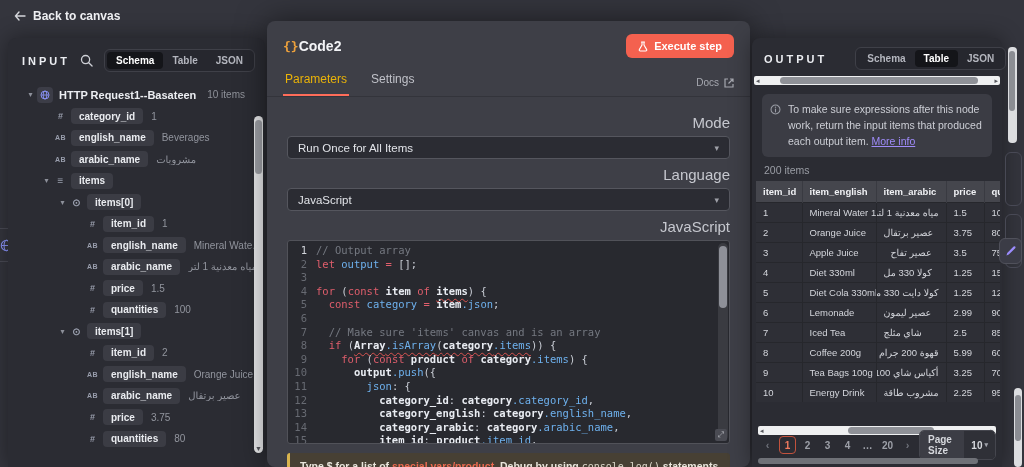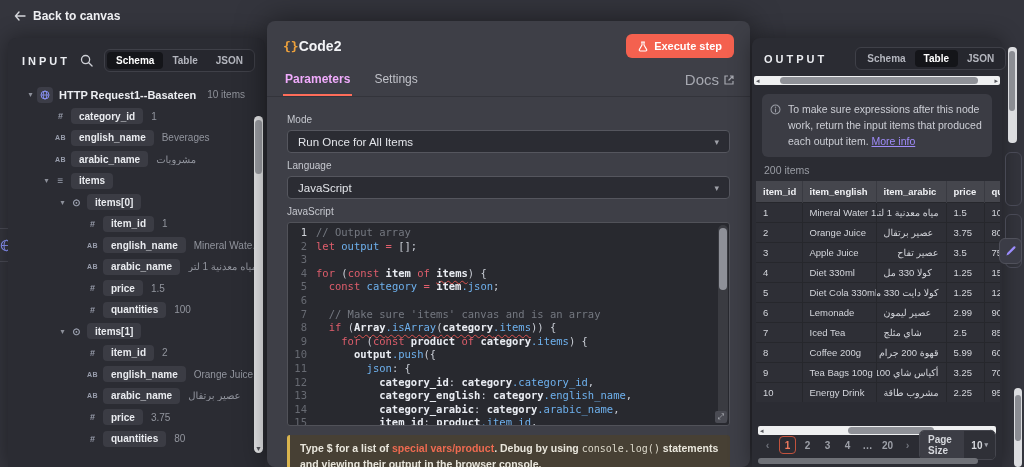--- a/index.html
+++ b/index.html
@@ -45,24 +45,24 @@
   .modal { position:absolute; left:267px; top:21px; width:483px; height:446px; background:#3e3f47;
            border-radius:8px; box-shadow:0 0 30px rgba(0,0,0,.5); overflow:hidden; }
   .nd-header { display:flex; align-items:center; padding:13px 16px 0 16px; }
   .braces { color:#eda13c; font-family:"DejaVu Sans Mono",monospace; font-weight:700; font-size:13px; }
   .node-title { font-size:14px; font-weight:700; margin-left:0; color:#f2f3f6; }
   .exec-btn { margin-left:auto; display:flex; align-items:center; gap:6px; background:#f4614f; color:#fff;
               border:none; border-radius:6px; padding:6px 12px; font-size:11px; font-weight:700; cursor:pointer;
               font-family:"Liberation Sans",sans-serif; }
   .nd-tabs { display:flex; align-items:flex-end; gap:20px; padding:0 16px; margin-top:9px; border-bottom:1px solid #33343b; }
   .ptab { font-size:12px; color:#c0c2c9; padding:5px 2px 8px; cursor:pointer; border-bottom:2px solid transparent; }
-  .ptab.active { color:#f0abfc; font-weight:700; border-bottom-color:#ff6d5a; }
-  .docs { margin-left:auto; display:flex; align-items:center; gap:5px; font-size:15px; color:#a6a8b0; padding-bottom:8px; cursor:pointer; }
+  .ptab.active { color:#eab308; font-weight:400; border-bottom-color:#ff6d5a; }
+  .docs { margin-left:auto; display:flex; align-items:center; gap:5px; font-size:10px; color:#a6a8b0; padding-bottom:8px; cursor:pointer; }
   .nd-body { padding:10px 20px 0 20px; }
-  .flabel { font-size:10px; color:#c6c8cf; margin:7px 0 5px; }
+  .flabel { font-size:15px; color:#c6c8cf; margin:7px 0 5px;text-align:right; }
   .select { height:23px; background:#2b2c33; border:1px solid #55565e; border-radius:4px; display:flex;
             align-items:center; padding:0 10px; font-size:11.5px; color:#e2e4e9; cursor:pointer; }
   .select .caret { margin-left:auto; color:#9ea0a8; font-size:9px; }
 
   .editor { margin-top:3px; height:204px; border:1px solid #515259; border-radius:3px; background:#28292f;
             position:relative; font-family:"DejaVu Sans Mono",monospace; font-size:10.5px; line-height:13.6px;
             padding:3px 0; overflow:hidden; cursor:text; }
   .cl { display:flex; white-space:pre; }
   .ln { width:28px; text-align:right; padding-right:9px; color:#676a72; flex:none; user-select:none; }
   .cl.first .ln { color:#d2d5db; }
@@ -397,21 +397,21 @@
             <tr>
               <td>2</td>
               <td>Orange Juice</td>
               <td dir="rtl" style="text-align: left;">عصير برتقال</td>
               <td>3.75</td>
               <td>80</td>
             </tr>
             <tr>
               <td>3</td>
               <td>Apple Juice</td>
-              <td dir="rtl" style="text-align: right;">عصير تفاح</td>
+              <td dir="rtl" style="text-align: center;">عصير تفاح</td>
               <td>3.5</td>
               <td>75</td>
             </tr>
             <tr>
               <td>4</td>
               <td>Diet 330ml</td>
               <td dir="rtl" style="text-align: left;">كولا 330 مل</td>
               <td>1.25</td>
               <td>150</td>
             </tr>

